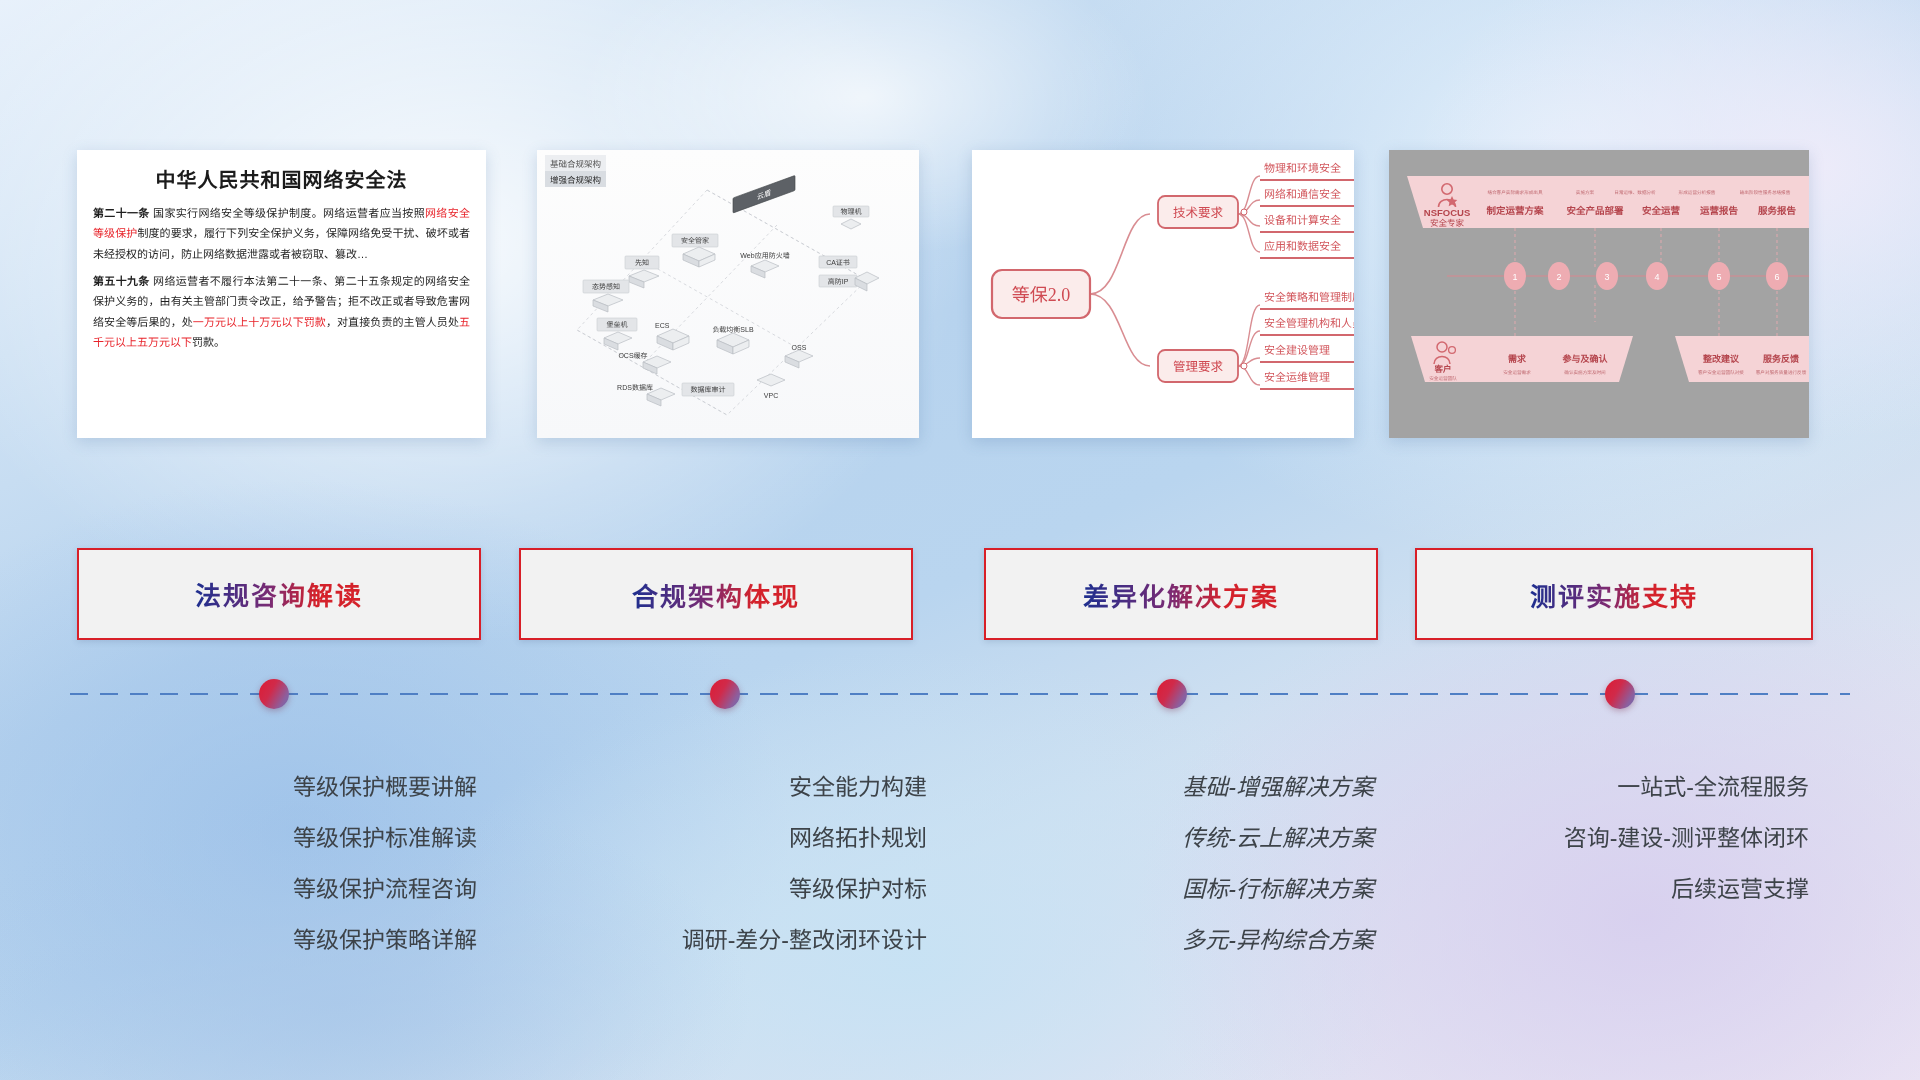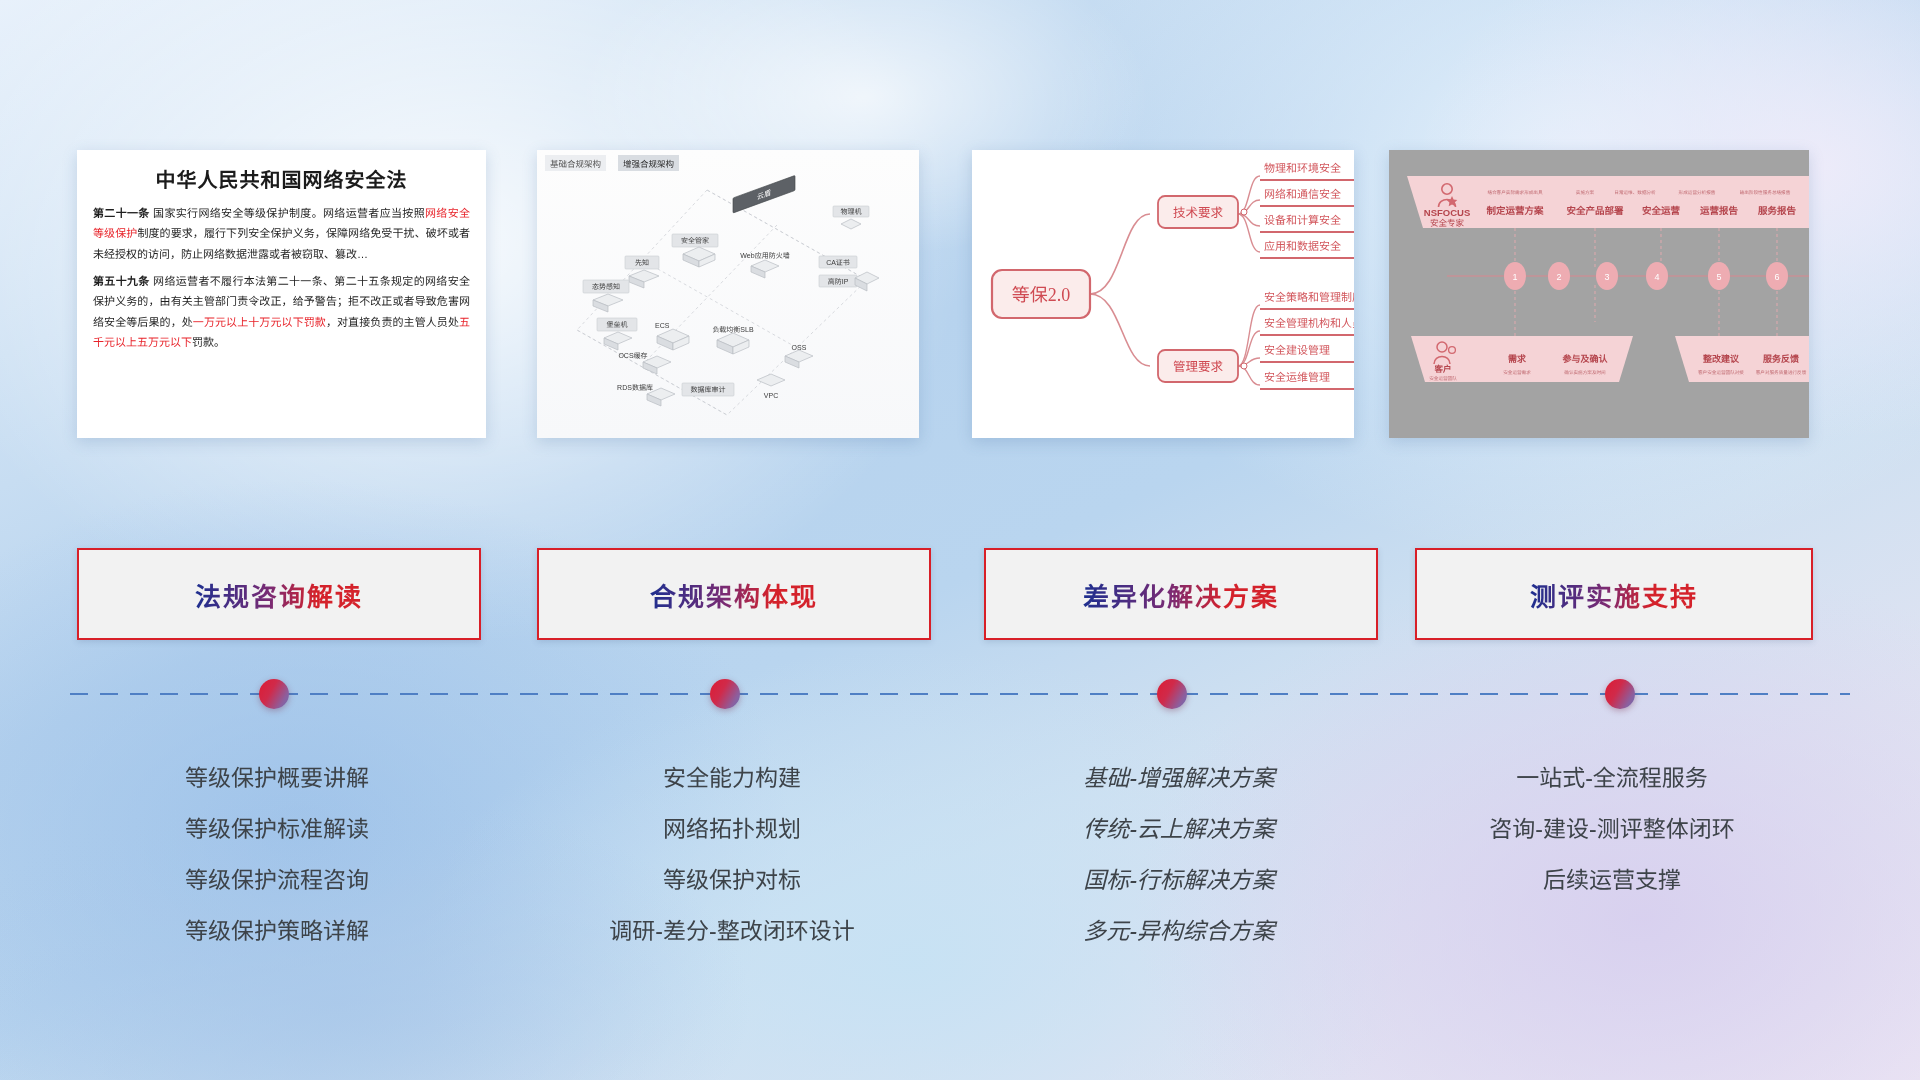--- a/index.html
+++ b/index.html
@@ -47,21 +47,21 @@
   .law-title{text-align:center;font-size:20px;font-weight:700;color:#1b1b1b;
     letter-spacing:1px;margin-bottom:10px;}
   .law-p{font-size:11px;line-height:1.85;color:#1f1f1f;text-align:justify;}
   .law-p b{font-weight:700;}
   .law-p .red{color:#e8232a;}
   .law-p + .law-p{margin-top:7px;}
 
   
   .arch{position:relative;width:100%;height:100%;
     background:linear-gradient(180deg,#fdfdfd 0%,#f7f8fa 100%);}
-  .arch-tabs{position:absolute;left:8px;top:5px;display:flex;gap:12px;}
+  .arch-tabs{position:absolute;left:8px;top:5px;display:flex;gap:0;flex-direction:column;}
   .arch-tab{font-size:8.5px;color:#555;background:#eceef1;padding:2px 5px;}
   .arch-tab.sel{background:#d9dde2;color:#2b2b2b;}
   .arch-svg{position:absolute;inset:0;}
   .nodelbl{font-size:7px;fill:#3a3a3a;font-family:"Liberation Sans",sans-serif;}
   .nodelbl.w{fill:#fff;}
   .nodebox{fill:#e3e5e8;stroke:#c9ccd1;stroke-width:.6;}
   .nodebox.dk{fill:#5d6166;stroke:#44484c;}
   .iso{fill:#eceef0;stroke:#b9bdc3;stroke-width:.7;}
   .iso2{fill:#dadde1;stroke:#b9bdc3;stroke-width:.7;}
   .dash{stroke:#c9ccd1;stroke-width:.7;stroke-dasharray:3 3;fill:none;}
@@ -80,37 +80,37 @@
 
   
   .btnrow{position:absolute;top:548px;left:0;width:1920px;height:92px;}
   .stagebtn{position:absolute;top:0;height:88px;background:#f2f2f2;
     border:2px solid #d81f28;display:flex;align-items:center;justify-content:center;
     box-shadow:0 2px 6px rgba(60,90,130,.18);}
   .stagebtn span{font-size:26px;font-weight:700;letter-spacing:2px;
     background:linear-gradient(90deg,#1e2f8f 0%,#7b2b73 45%,#d4222b 72%,#d4222b 100%);
     -webkit-background-clip:text;background-clip:text;color:transparent;
     -webkit-text-fill-color:transparent;}
-  .b1{left:77px;width:400px;}
-  .b2{left:537px;width:390px;justify-content:center;}
+  .b1{left:77px;width:400px;font-family:Liberation Mono, monospace;}
+  .b2{left:519px;width:390px;justify-content:center;}
   .b3{left:984px;width:390px;text-align:center;}
   .b4{left:1415px;width:394px;}
 
   
   .timeline{position:absolute;top:693px;left:70px;width:1780px;height:2px;
     background-image:linear-gradient(90deg,#4f7fc4 0 18px, transparent 18px 30px);
     background-size:30px 2px;background-repeat:repeat-x;}
   .dot{position:absolute;width:30px;height:30px;border-radius:50%;top:679px;
     background:linear-gradient(120deg,#dd1b33 0%,#d02a4a 40%,#8c5f9e 78%,#6b6fb5 100%);
     box-shadow:0 2px 6px rgba(120,40,70,.35);}
   .d1{left:259px;} .d2{left:710px;} .d3{left:1157px;} .d4{left:1605px;}
 
   
   .lists{position:absolute;top:744px;left:0;width:1920px;height:230px;}
-  .col{position:absolute;top:9px;text-align:center;}
+  .col{position:absolute;top:18px;text-align:right;}
   .col div{font-size:23px;color:#3d4349;line-height:51px;white-space:nowrap;}
   .c1{left:77px;width:400px;}
   .c2{left:537px;width:390px;}
   .c3{left:984px;width:390px;font-style:italic;}
   .c4{left:1415px;width:394px;}
 </style>
 </head>
 <body>
 
 <div class="bg">

